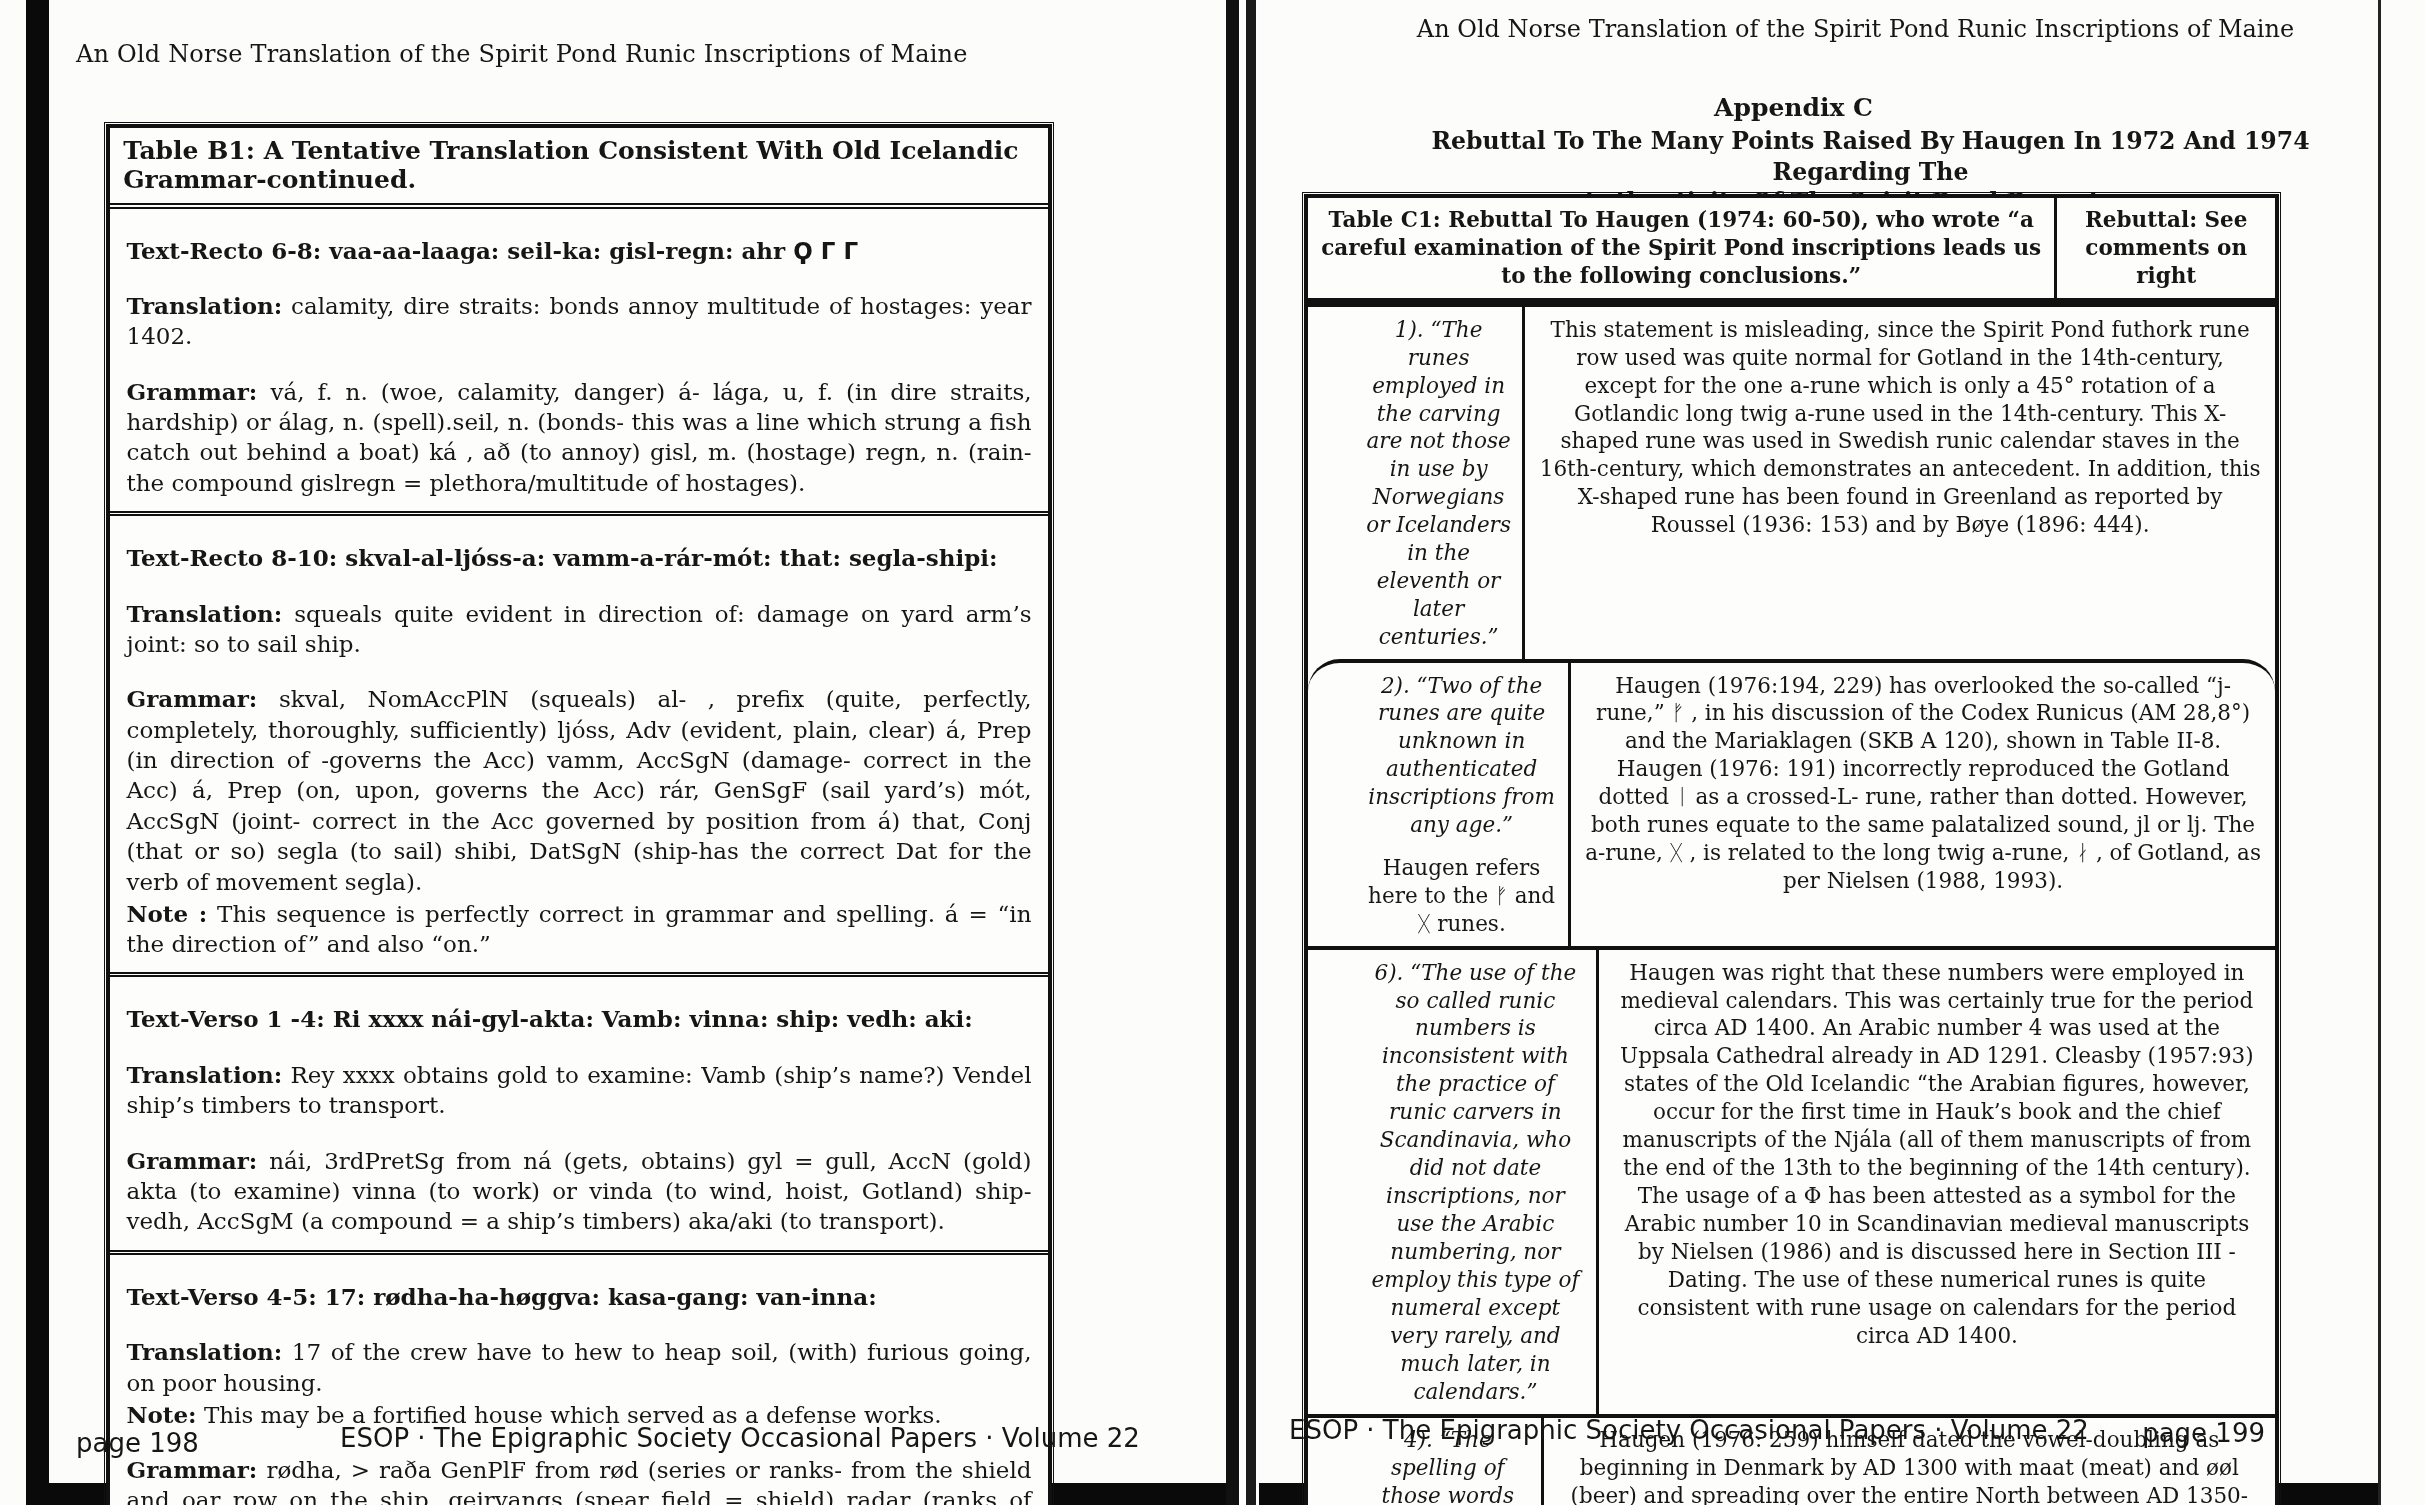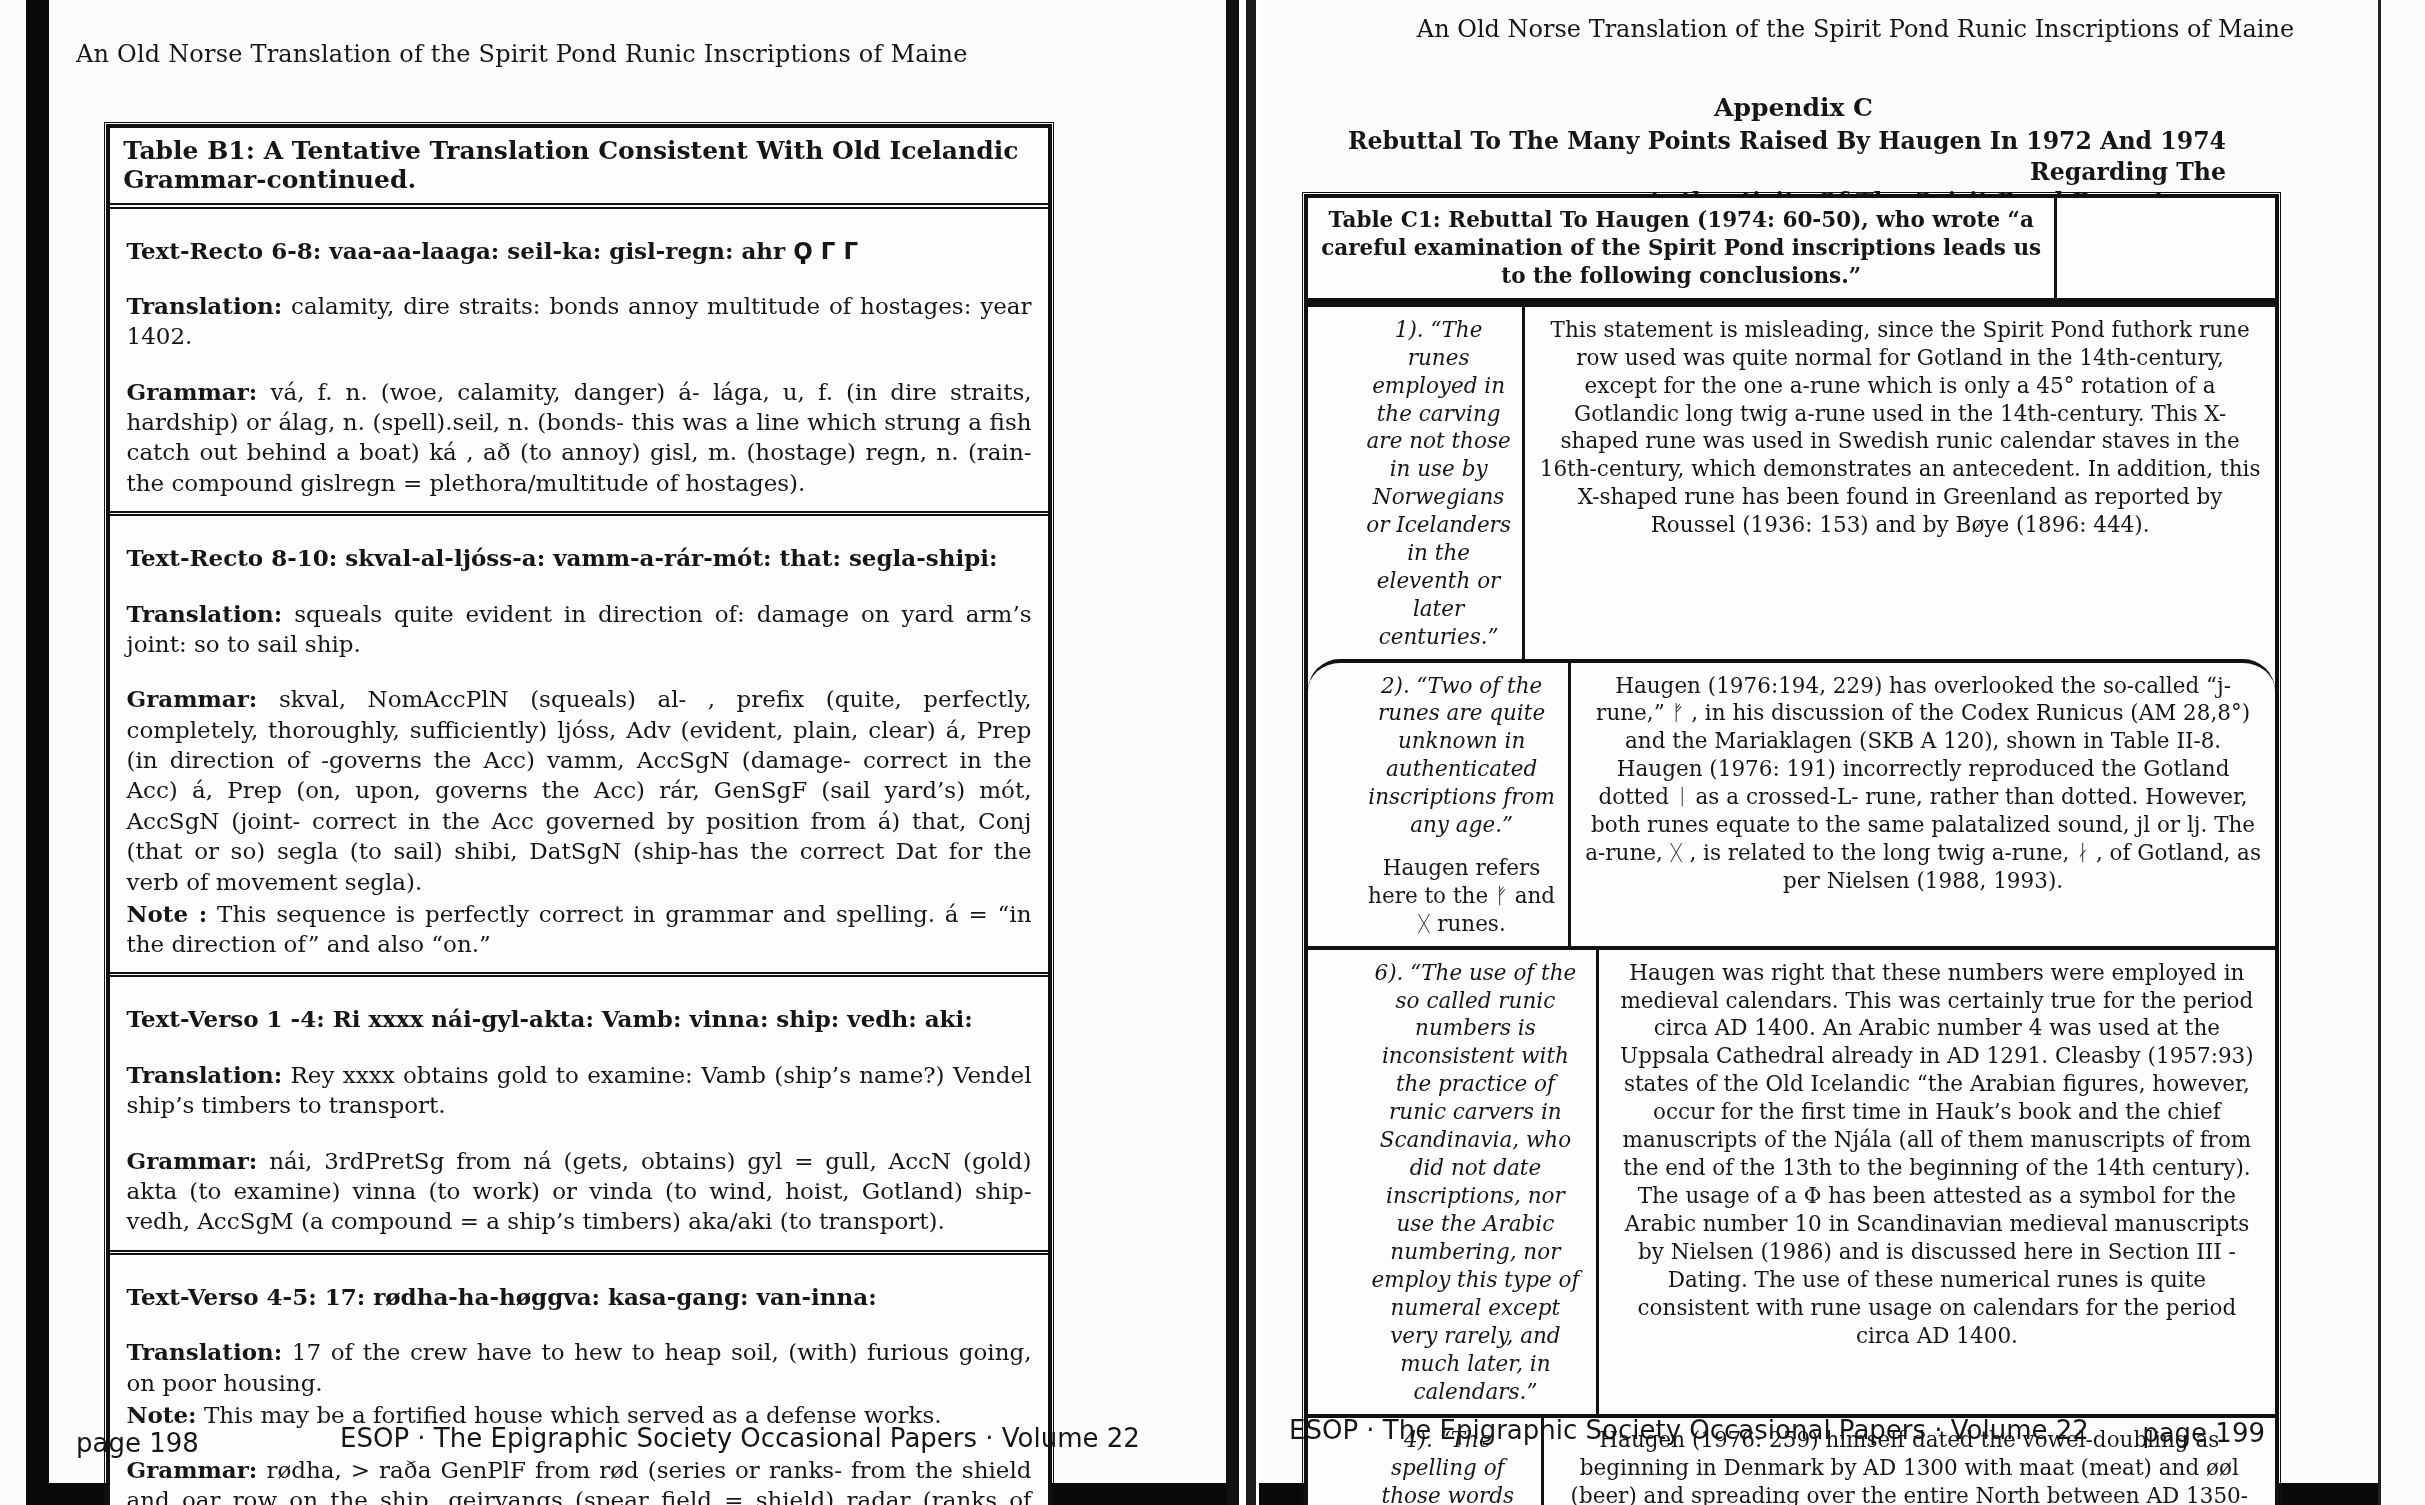--- a/index.html
+++ b/index.html
@@ -39,21 +39,21 @@
   .runes{font-family:"DejaVu Sans",sans-serif;font-weight:bold;}
   .lp-footer{position:absolute;left:76px;top:1423px;width:1107px;font-size:26px;
     font-family:"DejaVu Sans","Liberation Sans",sans-serif;}
   .lp-footer .pgnum{position:absolute;left:0;top:5px;}
   .lp-footer .jour{position:absolute;left:264px;top:0;}
 
   
   .rp-header{position:absolute;left:1405px;top:15px;width:901px;text-align:center;font-size:24px;}
   .rp-appendix{position:absolute;left:1405px;top:93px;width:777px;text-align:center;
     font-weight:bold;font-size:25px;}
-  .rp-rebtitle{position:absolute;left:1309px;top:126px;width:917px;text-align:right;
+  .rp-rebtitle{position:absolute;left:1412px;top:126px;width:917px;text-align:center;
     font-weight:bold;font-size:23.6px;line-height:1.3;}
   .c1{
     position:absolute;left:1304px;top:194px;width:975px;
     border:4.1px solid #111;outline:1.7px solid #111;outline-offset:1.7px;
     background:#fdfdfc;box-sizing:border-box;font-size:21.5px;line-height:1.3;
   }
   .c1-head{display:flex;border-bottom:5px solid #111;}
   .c1-head .hc{padding:8.3px 11.6px;font-weight:bold;text-align:center;box-sizing:border-box;}
   .c1-head .hc.left{width:77.5%;border-right:3.3px solid #111;}
   .c1-head .hc.right{width:22.5%;}
@@ -129,20 +129,21 @@
 <div class="rp-header">An Old Norse Translation of the Spirit Pond Runic Inscriptions of Maine</div>
 <div class="rp-appendix">Appendix C</div>
 <div class="rp-rebtitle">
   <span>Rebuttal To The Many Points Raised By Haugen In 1972 And 1974 Regarding The</span><br>
   <span>Authenticity Of The Spirit Pond Runestones</span>
 </div>
 
 <div class="c1">
   <div class="c1-head">
     <div class="hc left">Table C1:   Rebuttal To Haugen (1974: 60-50), who wrote “a careful examination of the Spirit Pond inscriptions leads us to the following conclusions.”</div>
+    <div class="hc right">Rebuttal:  See comments on right</div>
   </div>
 
   <div class="c1-row row-1">
     <div class="pt">
         <span>1).  “The runes employed in the carving are not those in use by Norwegians or Icelanders in the eleventh or later centuries.”</span>
       </div>
     <div class="rb">This statement is misleading, since the Spirit Pond futhork rune row used was quite normal for Gotland in the 14th-century, except for the one a-rune which is only a 45° rotation of a Gotlandic long twig a-rune used in the 14th-century.  This X-shaped rune was used in Swedish runic calendar staves in the 16th-century, which demonstrates an antecedent.  In addition, this X-shaped rune has been found in Greenland as reported by Roussel (1936: 153) and by Bøye (1896: 444).</div>
   </div>
 
   <div class="c1-row row-2">

